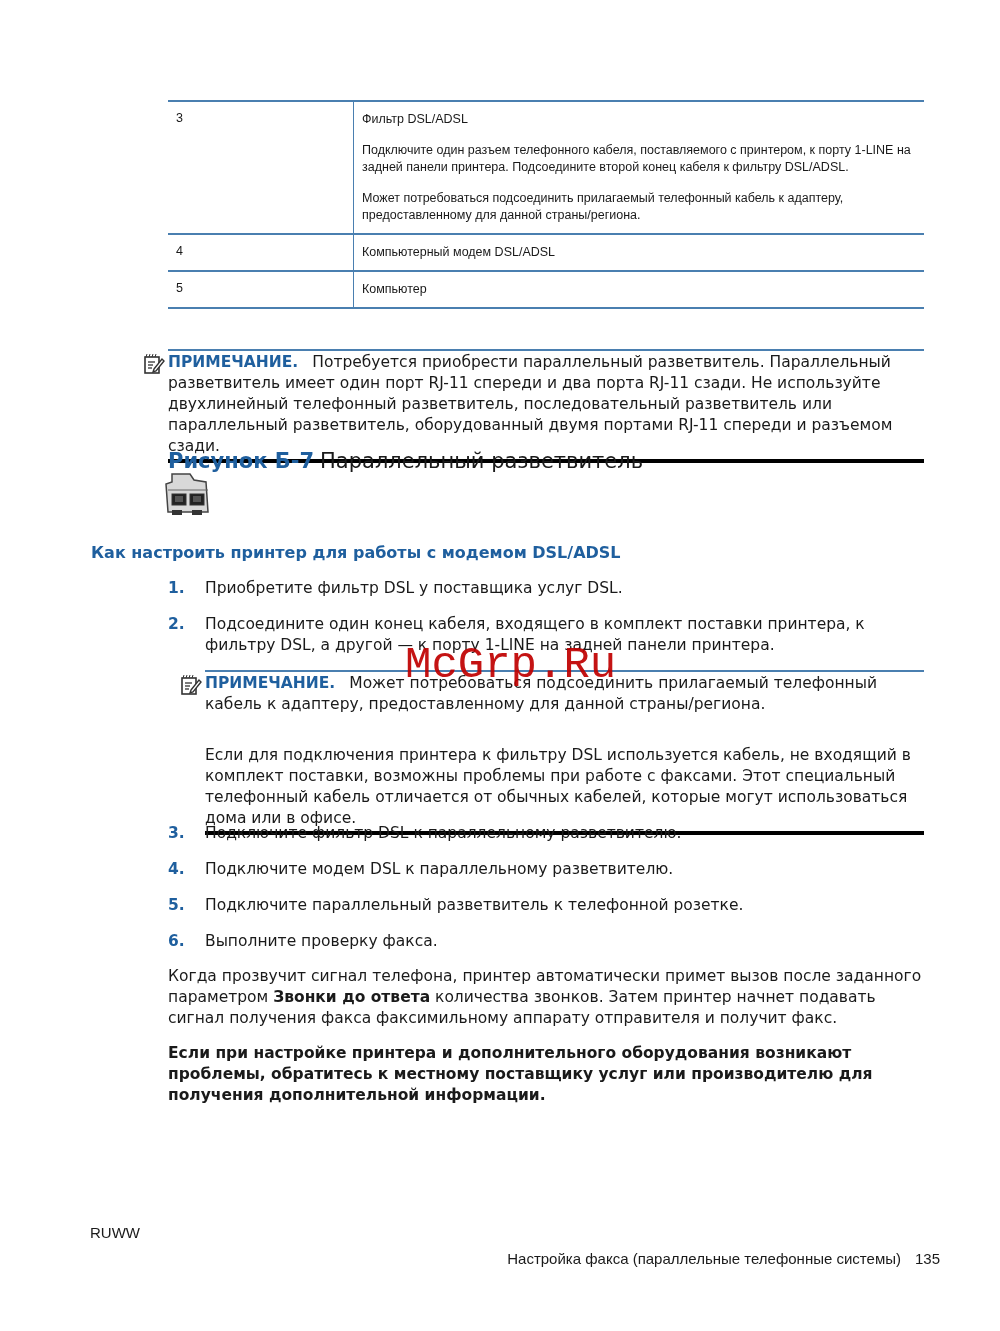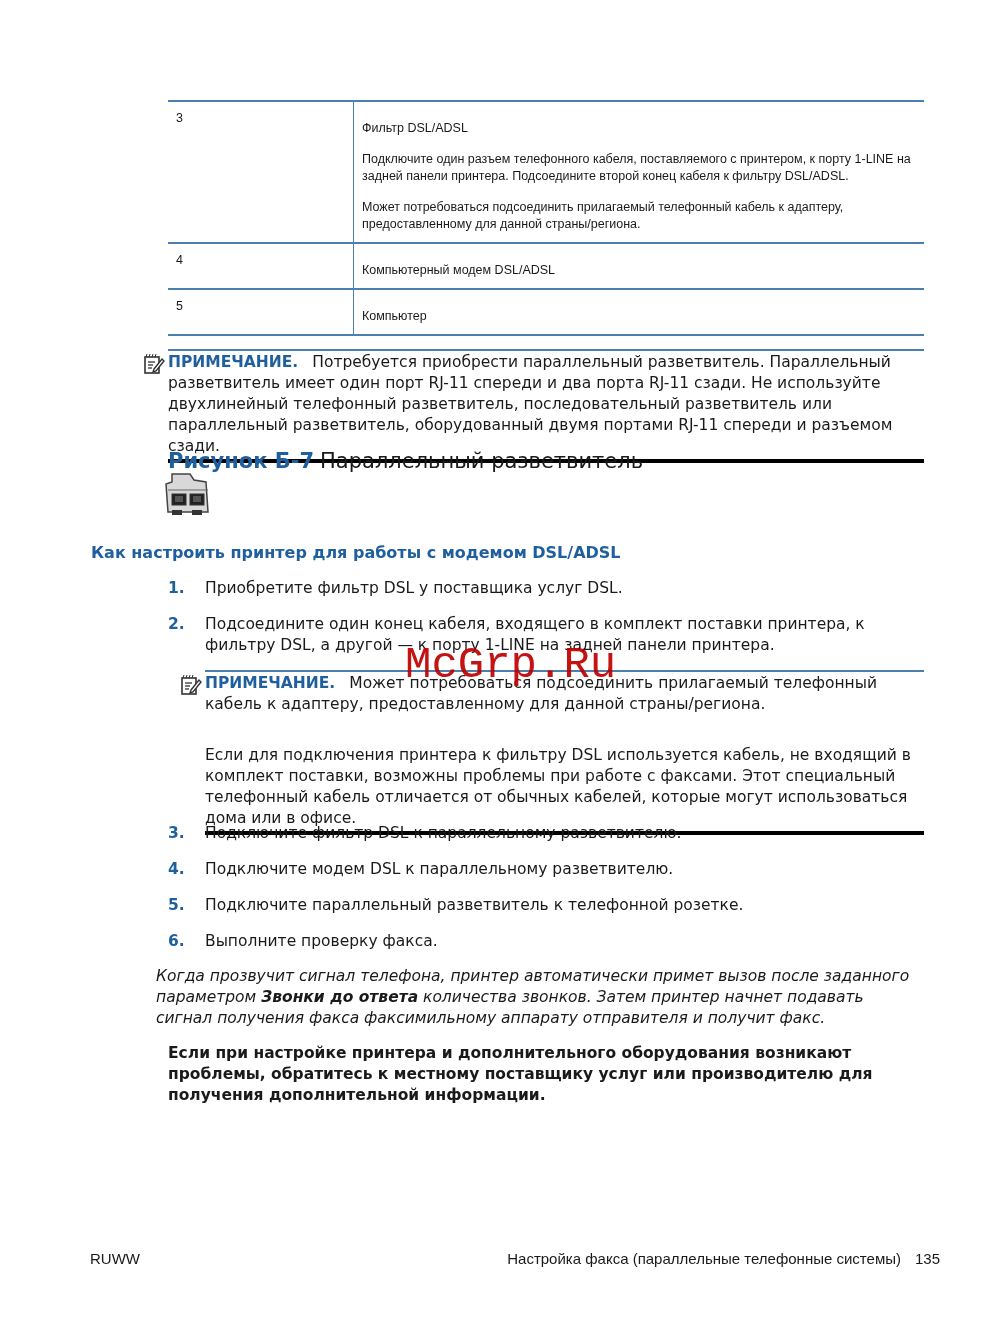--- a/index.html
+++ b/index.html
@@ -7,21 +7,21 @@
     width: 1000px; height: 1331px; position: relative; overflow: hidden;
     font-family: "DejaVu Sans", sans-serif; color: #1a1a1a;
   }
   .page { position: absolute; left: 0; top: 0; width: 1000px; height: 1331px; }
 
   
   .tbl { position: absolute; left: 168px; top: 100px; width: 756px; border-collapse: collapse; }
   .tbl-row { display: flex; border-top: 2px solid #4a7fb0; }
   .tbl-row.last { border-bottom: 2px solid #4a7fb0; }
   .tbl-num { width: 185px; padding: 9px 0 0 8px; font-family: "Liberation Sans", sans-serif; font-size: 12.5px; color: #1a1a1a; box-sizing: border-box; }
-  .tbl-desc { flex: 1; border-left: 1px solid #4a7fb0; padding: 18px 10px 9px 8px; font-family: "Liberation Sans", sans-serif; font-size: 12.5px; line-height: 17px; color: #1a1a1a; }
+  .tbl-desc { flex: 1; border-left: 1px solid #4a7fb0; padding: 9px 10px 9px 8px; font-family: "Liberation Sans", sans-serif; font-size: 12.5px; line-height: 17px; color: #1a1a1a; }
   .tbl-desc p { margin: 0 0 14px 0; }
   .tbl-desc p:last-child { margin-bottom: 0; }
 
   
   .note { position: absolute; border-top: 2px solid #4a7fb0; border-bottom: 4px solid #000000; }
   .note-text { font-size: 15.5px; line-height: 21px; color: #1a1a1a; }
   .note-label { color: #1f5f9e; font-weight: bold; margin-right: 14px; }
   .note-icon { position: absolute; width: 22px; height: 22px; }
 
   .fig-caption { position: absolute; left: 168px; top: 449px; font-size: 21px; }
@@ -32,21 +32,21 @@
 
   .step { position: absolute; font-size: 15.5px; line-height: 21px; }
   .step-num { position: absolute; left: 0; color: #1f5f9e; font-weight: bold; }
   .step-text { position: absolute; left: 37px; width: 720px; }
 
   .para { position: absolute; font-size: 15.5px; line-height: 21px; color: #1a1a1a; }
   .para b { font-weight: bold; }
 
   .watermark { position: absolute; left: 405px; top: 640px; font-size: 44px; color: #c00000; font-family: Liberation Mono, monospace; letter-spacing: 0px; opacity: 0.92; }
 
-  .footer-left { position: absolute; left: 90px; top: 1250px; font-family: "Liberation Sans", sans-serif; font-size: 15px; }
+  .footer-left { position: absolute; left: 90px; top: 1224px; font-family: "Liberation Sans", sans-serif; font-size: 15px; }
   .footer-right { position: absolute; right: 60px; top: 1250px; font-family: "Liberation Sans", sans-serif; font-size: 15px; }
   .footer-right .pg { margin-left: 14px; }
 </style>
 </head>
 <body>
 
 <div class="page">
 
   <div class="tbl">
     <div class="tbl-row">
@@ -135,21 +135,21 @@
   </div>
   <div class="step" style="left:168px; top:895px;">
     <span class="step-num">5.</span>
     <span class="step-text">Подключите параллельный разветвитель к телефонной розетке.</span>
   </div>
   <div class="step" style="left:168px; top:931px;">
     <span class="step-num">6.</span>
     <span class="step-text">Выполните проверку факса.</span>
   </div>
 
-  <div class="para" style="left:156px; top:966px; width:760px;font-style:italic;">
+  <div class="para" style="left:168px; top:966px; width:760px;">
     <span>Когда прозвучит сигнал телефона, принтер автоматически примет вызов после заданного параметром </span><b>Звонки до ответа</b><span> количества звонков. Затем принтер начнет подавать сигнал получения факса факсимильному аппарату отправителя и получит факс.</span>
   </div>
   <div class="para" style="left:168px; top:1043px; width:760px;font-weight:bold;">Если при настройке принтера и дополнительного оборудования возникают проблемы, обратитесь к местному поставщику услуг или производителю для получения дополнительной информации.</div>
 
   <div class="watermark">McGrp.Ru</div>
 
   <div class="footer-left">RUWW</div>
   <div class="footer-right">
     <span>Настройка факса (параллельные телефонные системы)</span><span class="pg">135</span>
   </div>

